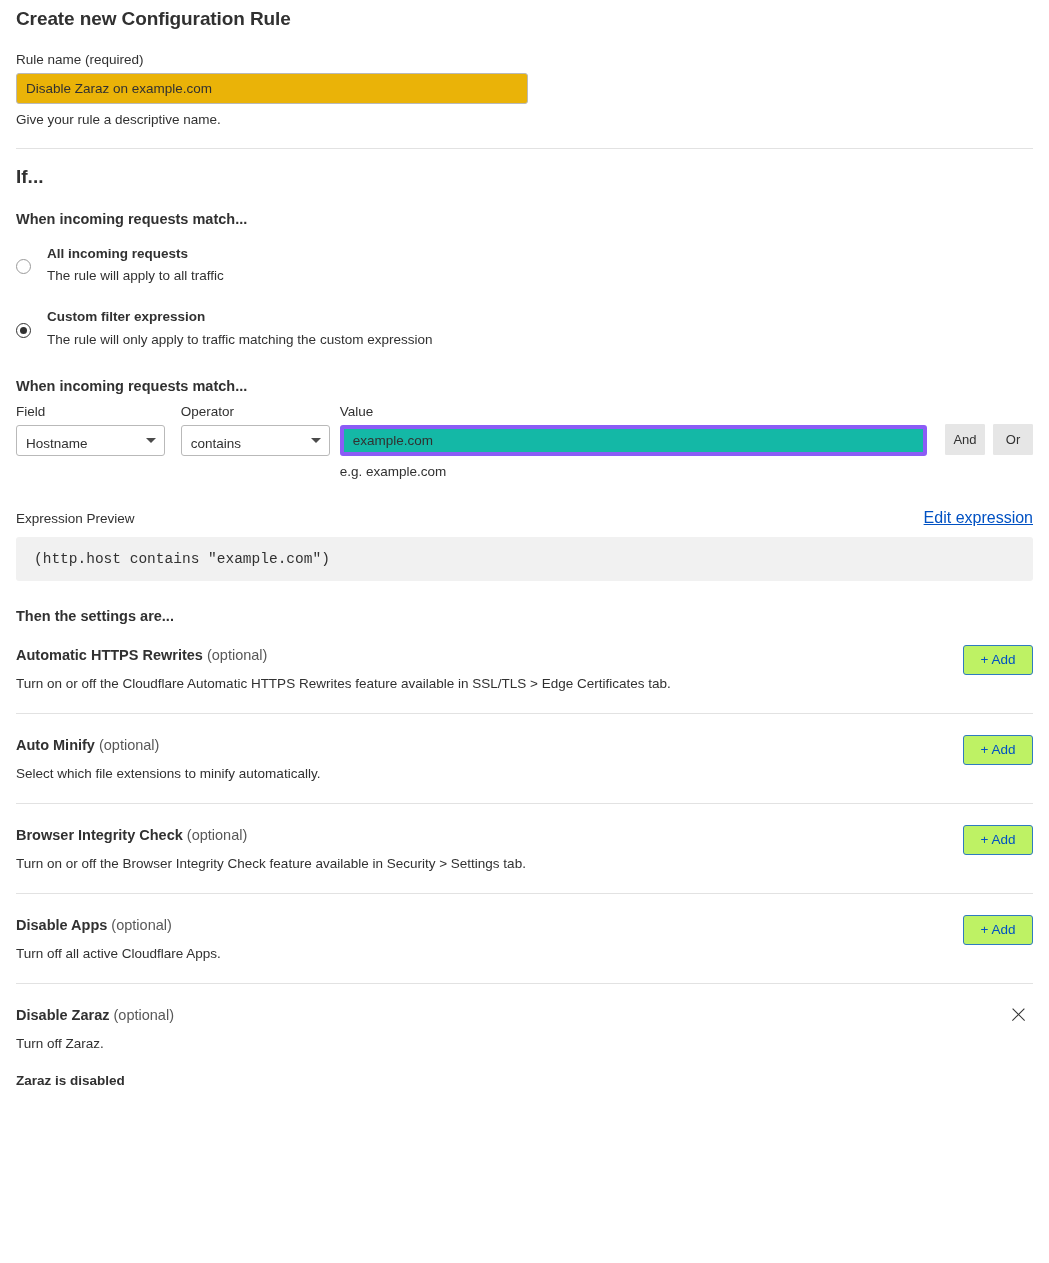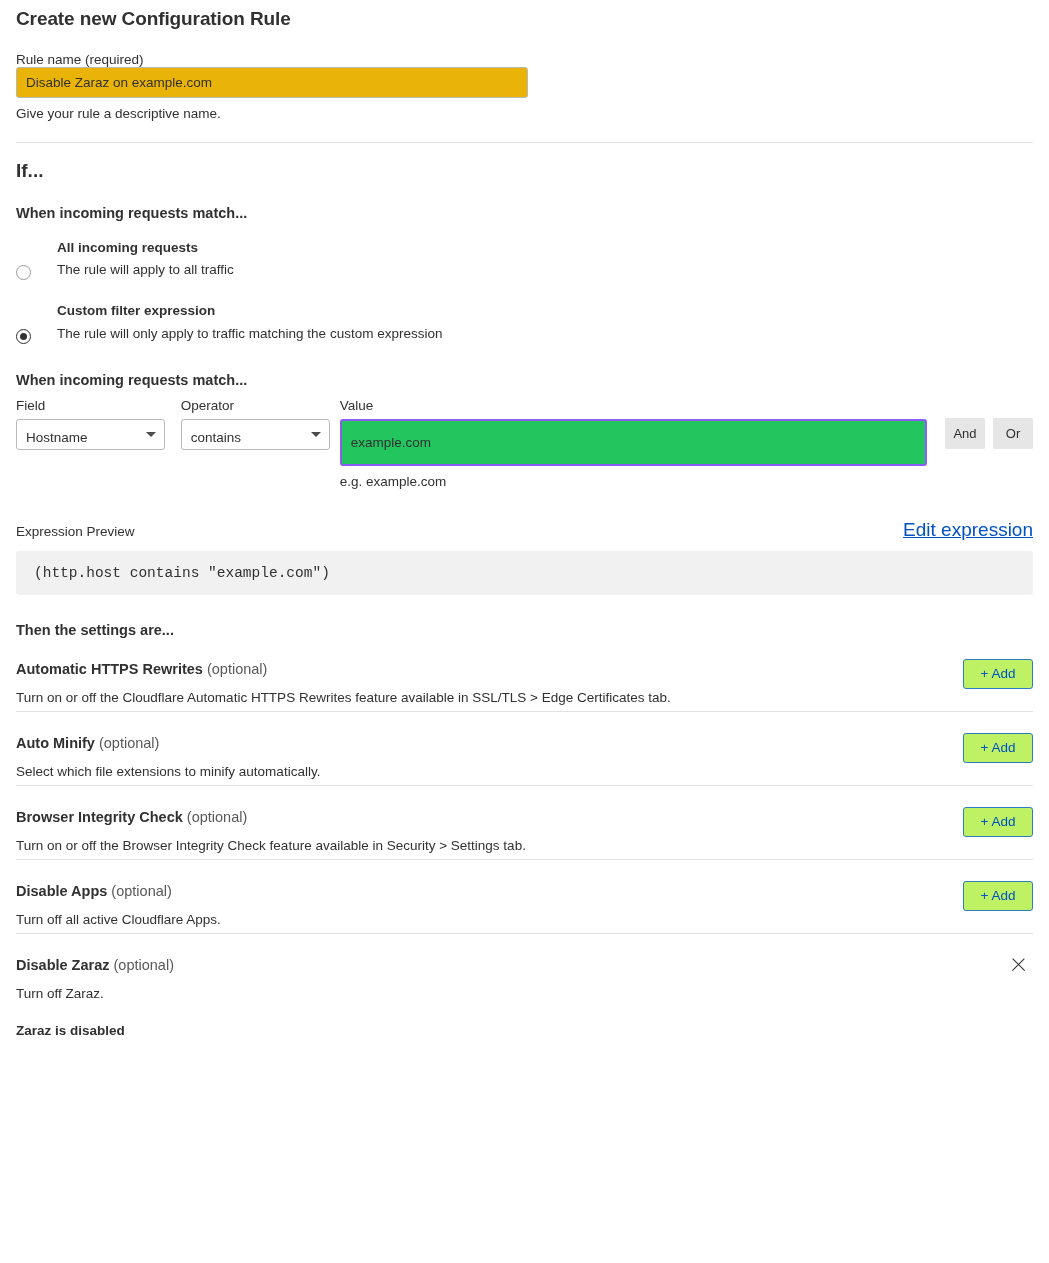--- a/index.html
+++ b/index.html
@@ -23,20 +23,21 @@
     font-weight: bold;
     color: #313131;
     margin: 0;
     padding-top: 8px;
     letter-spacing: -0.1px;
   }
   .field-label {
     font-size: 13.5px;
     color: #313131;
     margin-top: 22px;
+    margin-bottom: 6px;
   }
   .text-input {
     width: 512px;
     height: 31px;
     border: 1px solid #b9b9b9;
     border-radius: 3px;
     padding: 0 9px;
     font-size: 13.5px;
     color: #313131;
     font-family: "Liberation Sans", sans-serif;
@@ -65,23 +66,22 @@
     font-size: 14.5px;
     font-weight: bold;
     color: #313131;
     margin-top: 23px;
   }
   .radio-group {
     margin-top: 18px;
   }
   .radio-row {
     display: flex;
-    align-items: flex-end;
+    align-items: center;
     margin-bottom: 22px;
-    gap: 10px;
   }
   .radio-outer {
     width: 15px;
     height: 15px;
     border: 1px solid #9a9a9a;
     border-radius: 50%;
     background: #fff;
     margin-top: 2px;
     margin-right: 16px;
     flex: none;
@@ -144,24 +144,24 @@
     height: 0;
     border-left: 5px solid transparent;
     border-right: 5px solid transparent;
     border-top: 5px solid #4b4b4b;
   }
   .field-col { width: 149px; }
   .operator-col { width: 149px; margin-left: 16px; }
   .value-col { margin-left: 10px; width: 588px; }
   .value-input {
     width: 100%;
-    height: 47px;
-    border: 2px solid #8b5cf6;
+    height: 31px;
+    border: 4px solid #8b5cf6;
     border-radius: 3px;
-    background: #22c55e;
+    background: #14b8a6;
     padding: 0 9px;
     font-size: 13.5px;
     color: #313131;
     font-family: "Liberation Sans", sans-serif;
     outline: none;
   }
   .value-hint {
     font-size: 13.5px;
     color: #313131;
     margin-top: 8px;
@@ -189,21 +189,21 @@
     display: flex;
     justify-content: space-between;
     align-items: baseline;
     margin-top: 30px;
   }
   .preview-label {
     font-size: 13.5px;
     color: #313131;
   }
   .edit-expression {
-    font-size: 19px;
+    font-size: 16px;
     color: #0051c3;
     text-decoration: underline;
     cursor: pointer;
   }
   .preview-box {
     margin-top: 10px;
     background: #f1f1f1;
     border-radius: 3px;
     padding: 14px 18px;
     font-family: "Liberation Mono", monospace;
@@ -211,21 +211,21 @@
     color: #313131;
   }
   .then-heading {
     font-size: 14.5px;
     font-weight: bold;
     color: #313131;
     margin-top: 27px;
   }
   .setting {
     padding-top: 23px;
-    padding-bottom: 6px;
+    padding-bottom: 22px;
     border-bottom: 1px solid #e2e2e2;
     position: relative;
   }
   .setting:first-of-type { border-top: none; }
   .setting-title {
     font-size: 14.5px;
     color: #313131;
     font-weight: bold;
   }
   .setting-title .optional {

